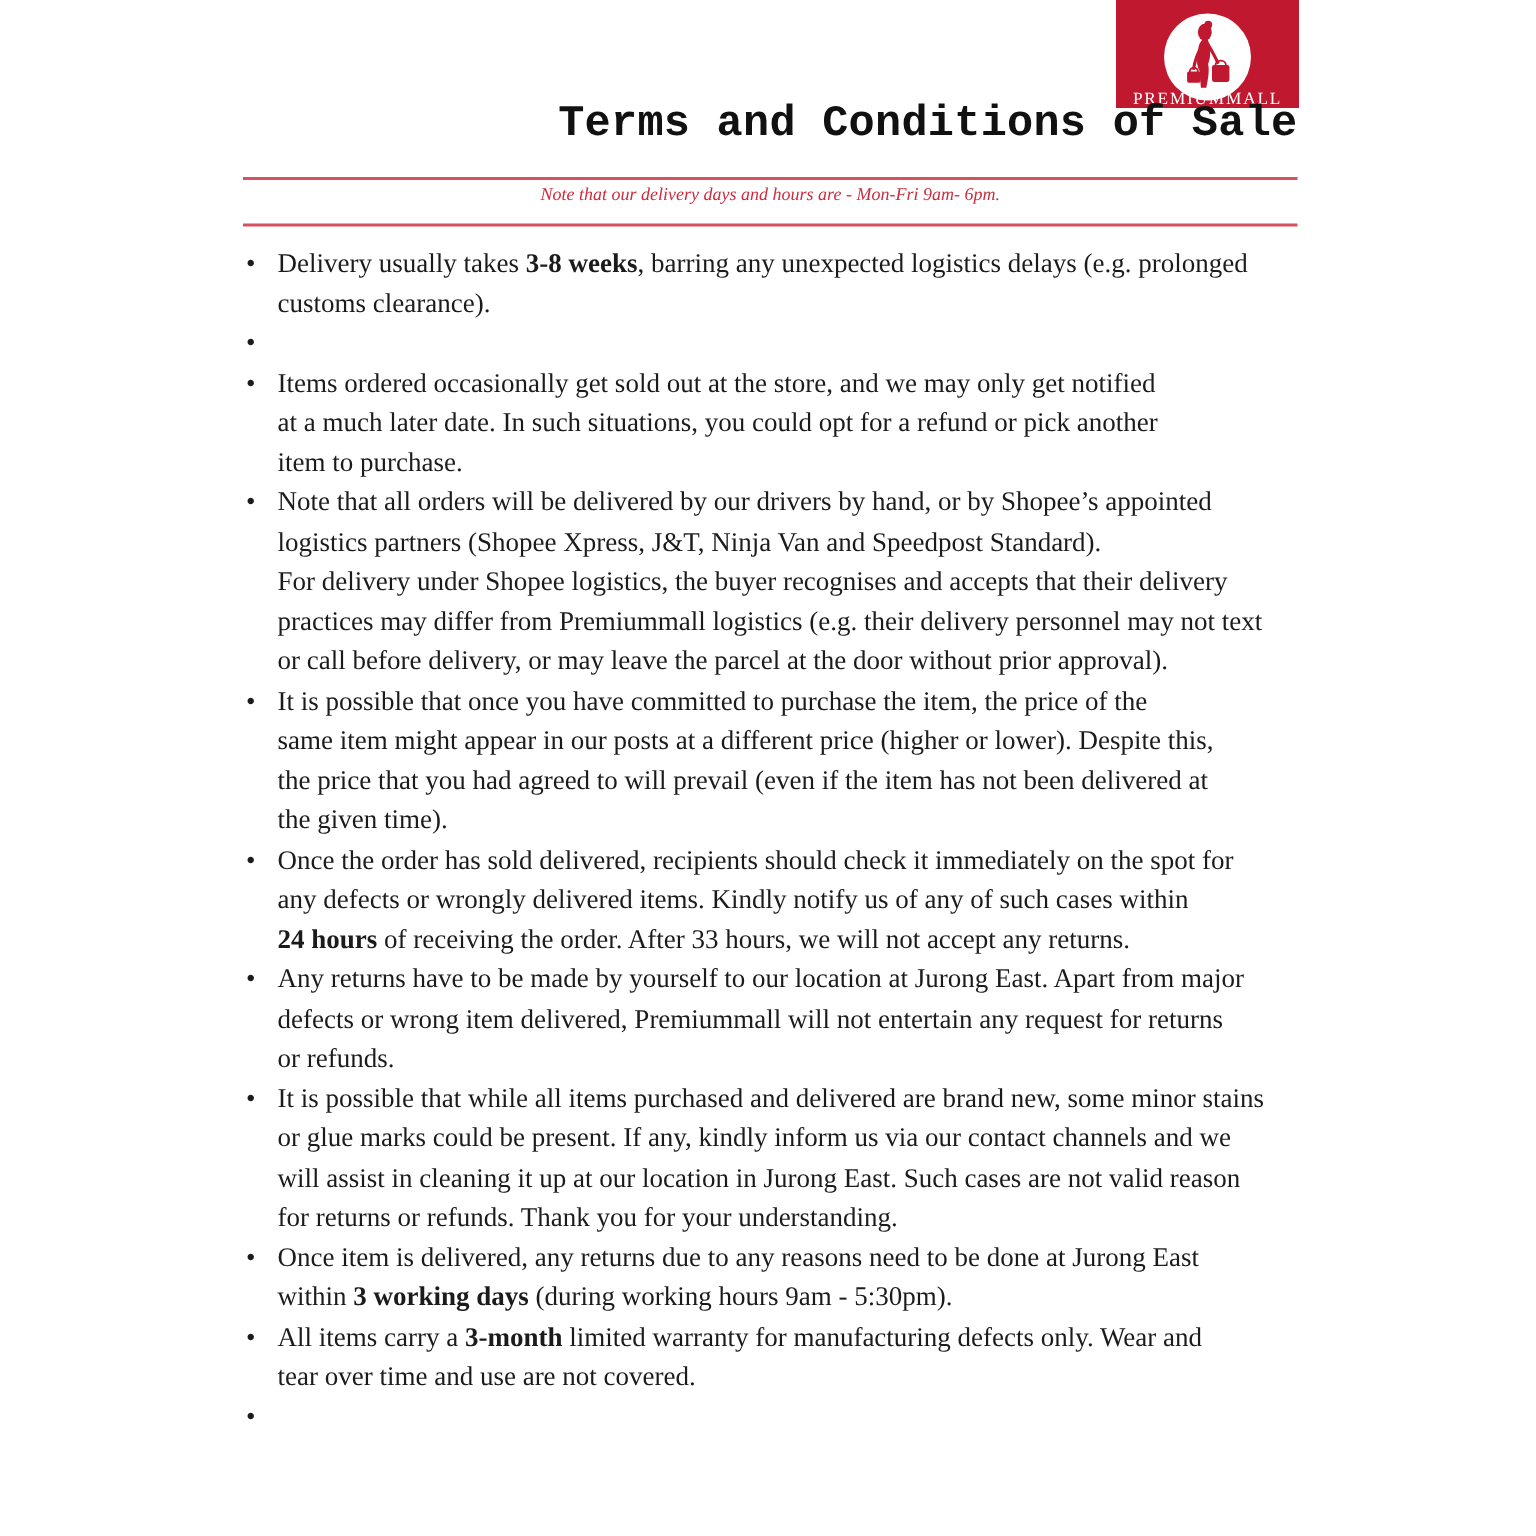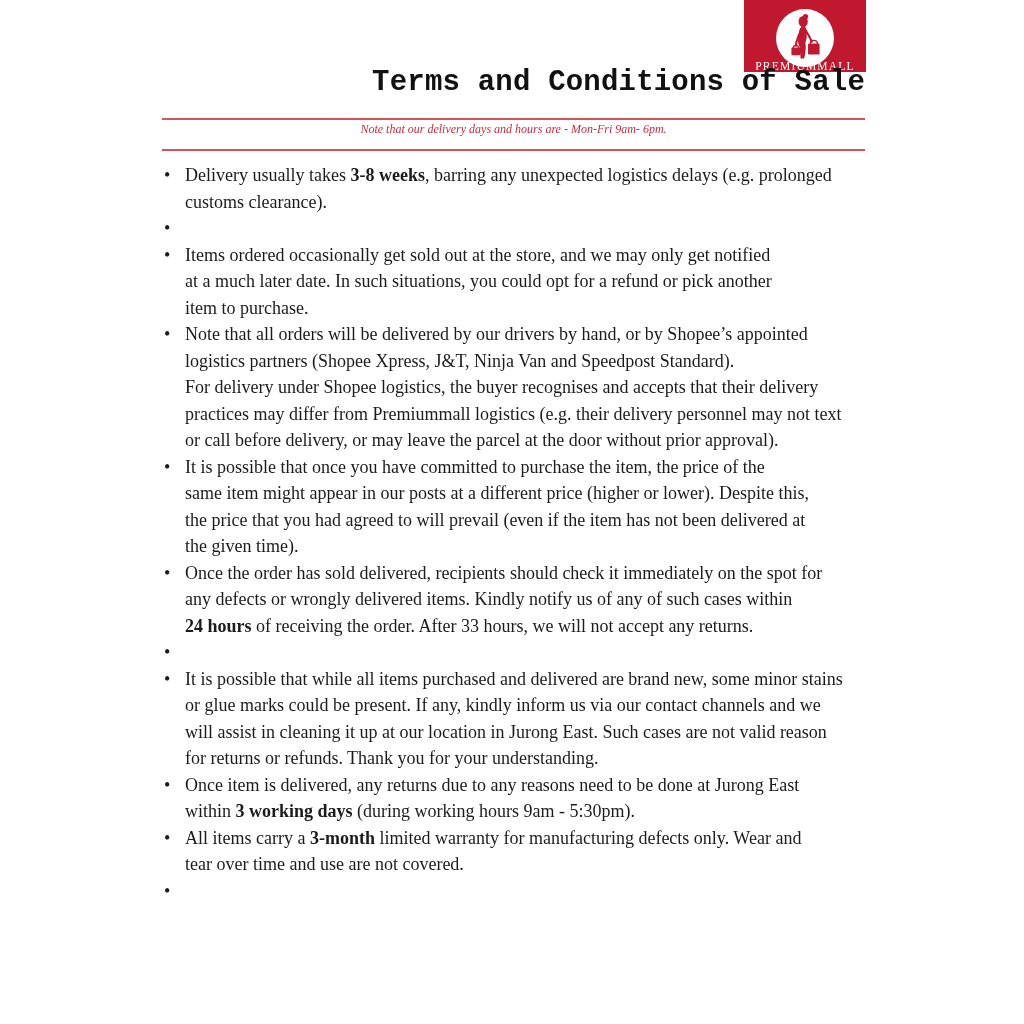--- a/index.html
+++ b/index.html
@@ -128,20 +128,23 @@
 the given time).</span></span>
       </div>
       <div class="bullet-item">
         <span class="dot">•</span>
         <span class="btext"><span>Once the order has sold delivered, recipients should check it immediately on the spot for
 any defects or wrongly delivered items. Kindly notify us of any of such cases within
 </span><b>24 hours</b><span> of receiving the order. After 33 hours, we will not accept any returns.</span></span>
       </div>
       <div class="bullet-item">
         <span class="dot">•</span>
+        <span class="btext"><span>Any returns have to be made by yourself to our location at Jurong East. Apart from major
+defects or wrong item delivered, Premiummall will not entertain any request for returns
+or refunds.</span></span>
       </div>
       <div class="bullet-item">
         <span class="dot">•</span>
         <span class="btext"><span>It is possible that while all items purchased and delivered are brand new, some minor stains
 or glue marks could be present. If any, kindly inform us via our contact channels and we
 will assist in cleaning it up at our location in Jurong East. Such cases are not valid reason
 for returns or refunds. Thank you for your understanding.</span></span>
       </div>
       <div class="bullet-item">
         <span class="dot">•</span>

